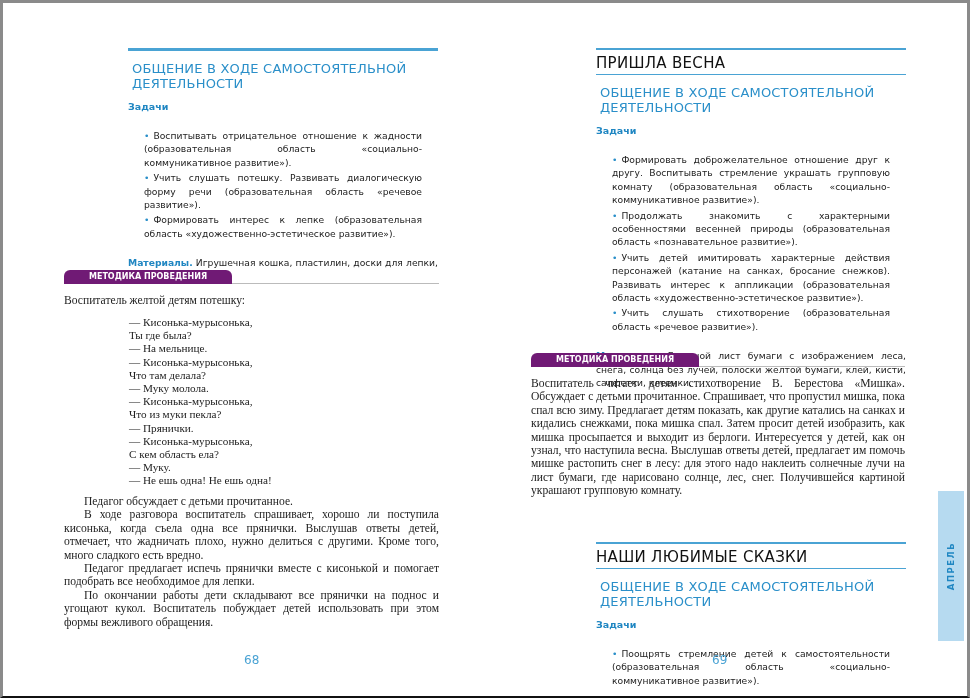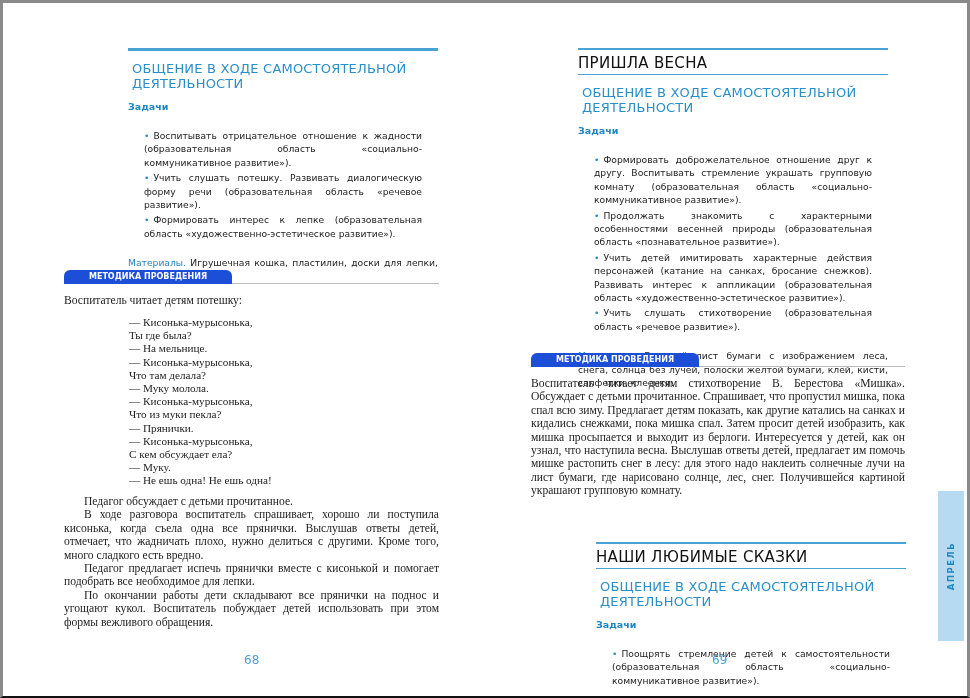--- a/index.html
+++ b/index.html
@@ -16,23 +16,23 @@
   .topic h2 { margin: 4px; font-family: "DejaVu Sans", sans-serif; font-weight: normal; font-size: 13px;
               color: #2a8fc9; padding: 6px 0 4px 0; letter-spacing: 0.2px; }
   .topic h3 { margin: 0; font-family: "DejaVu Sans", sans-serif; font-weight: bold; font-size: 9.5px;
               color: #1f86c2; padding: 2px 0 1px 0; }
   .topic ul { list-style: none; margin: 16px; padding: 0; }
   .topic li { font-family: "DejaVu Sans", sans-serif; font-size: 9.2px; line-height: 13.4px; color: #222;
               text-align: justify; margin-bottom: 2px; }
   .topic li .bullet { color: #2a8fc9; margin-right: 4px; }
   .topic .materials { font-family: "DejaVu Sans", sans-serif; font-size: 9.2px; line-height: 13.4px;
                       color: #222; text-align: justify; margin-top: 3px; }
-  .topic .materials .label { color: #1f86c2; font-weight: normal; }
+  .topic .materials .label { color: #1f86c2; font-weight: bold; }
   .method { position: absolute; height: 14px; }
-  .method .tab { position: absolute; left: 0; top: 0; width: 168px; height: 14px; background: #1d4ed8;
+  .method .tab { position: absolute; left: 0; top: 0; width: 168px; height: 14px; background: #701a75;
                  border-radius: 6px 6px 0 0; color: #fff; font-family: "DejaVu Sans", sans-serif;
                  font-weight: bold; font-size: 8px; line-height: 14px; text-align: center; }
   .method .line { position: absolute; left: 0; right: 0; bottom: 0; height: 1px; background: #bbb; }
   .body-text { position: absolute; font-family: "Liberation Serif", serif; font-size: 11.6px; line-height: 13.4px;
                color: #222; text-align: justify; }
   .body-text p { margin: 0; }
   .body-text p.indent { text-indent: 20px; }
   .poem { position: absolute; font-family: "Liberation Serif", serif; font-size: 11.2px; line-height: 13.2px; color: #222; }
   .poem div { white-space: nowrap; }
   .pagenum { position: absolute; font-family: "DejaVu Sans", sans-serif; font-size: 12px; color: #4aa3d4; }
@@ -59,51 +59,51 @@
     </ul>
     <div class="materials"><span class="label">Материалы.</span> <span>Игрушечная кошка, пластилин, доски для лепки, поднос, куклы.</span></div>
   </div>
 
   <div class="method" style="left:64px;top:270px;width:375px;">
     <div class="line"></div>
     <div class="tab">МЕТОДИКА ПРОВЕДЕНИЯ</div>
   </div>
 
   <div class="body-text" style="left:64px;top:294px;width:375px;">
-    <p>Воспитатель читает детям потешку:</p>
+    <p>Воспитатель желтой детям потешку:</p>
   </div>
 
   <div class="poem" style="left:129px;top:316px;">
     <div>— Кисонька-мурысонька,</div>
     <div>Ты где была?</div>
     <div>— На мельнице.</div>
     <div>— Кисонька-мурысонька,</div>
     <div>Что там делала?</div>
     <div>— Муку молола.</div>
     <div>— Кисонька-мурысонька,</div>
     <div>Что из муки пекла?</div>
     <div>— Прянички.</div>
     <div>— Кисонька-мурысонька,</div>
-    <div>С кем обсуждает ела?</div>
+    <div>С кем область ела?</div>
     <div>— Муку.</div>
     <div>— Не ешь одна! Не ешь одна!</div>
   </div>
 
   <div class="body-text" style="left:64px;top:495px;width:375px;">
     <p class="indent">Педагог обсуждает с детьми прочитанное.</p>
     <p class="indent">В ходе разговора воспитатель спрашивает, хорошо ли поступила кисонька, когда съела одна все прянички. Выслушав ответы детей, отмечает, что жадничать плохо, нужно делиться с другими. Кроме того, много сладкого есть вредно.</p>
     <p class="indent">Педагог предлагает испечь прянички вместе с кисонькой и помогает подобрать все необходимое для лепки.</p>
     <p class="indent">По окончании работы дети складывают все прянички на поднос и угощают кукол. Воспитатель побуждает детей использовать при этом формы вежливого обращения.</p>
   </div>
 
   <div class="pagenum" style="left:244px;top:653px;">68</div>
 </div>
 
 <div class="page" style="left:485px;width:485px;">
-  <div class="topic" style="left:93px;top:48px;">
+  <div class="topic" style="left:111px;top:48px;">
     <div class="rule-top"></div>
     <h1>ПРИШЛА ВЕСНА</h1>
     <div class="rule-mid"></div>
     <h2>ОБЩЕНИЕ В ХОДЕ САМОСТОЯТЕЛЬНОЙ ДЕЯТЕЛЬНОСТИ</h2>
     <h3>Задачи</h3>
     <ul>
       <li><span class="bullet">•</span><span>Формировать доброжелательное отношение друг к другу. Воспитывать стремление украшать групповую комнату (образовательная область «социально-коммуникативное развитие»).</span></li>
       <li><span class="bullet">•</span><span>Продолжать знакомить с характерными особенностями весенней природы (образовательная область «познавательное развитие»).</span></li>
       <li><span class="bullet">•</span><span>Учить детей имитировать характерные действия персонажей (катание на санках, бросание снежков). Развивать интерес к аппликации (образовательная область «художественно-эстетическое развитие»).</span></li>
       <li><span class="bullet">•</span><span>Учить слушать стихотворение (образовательная область «речевое развитие»).</span></li>

